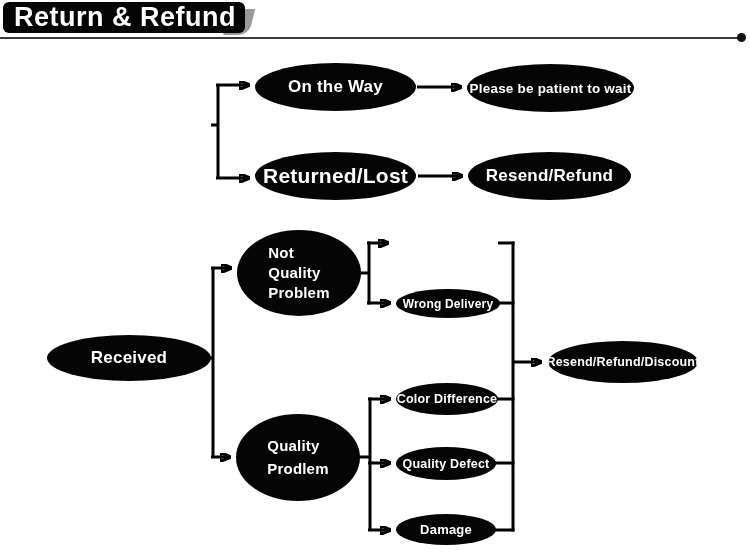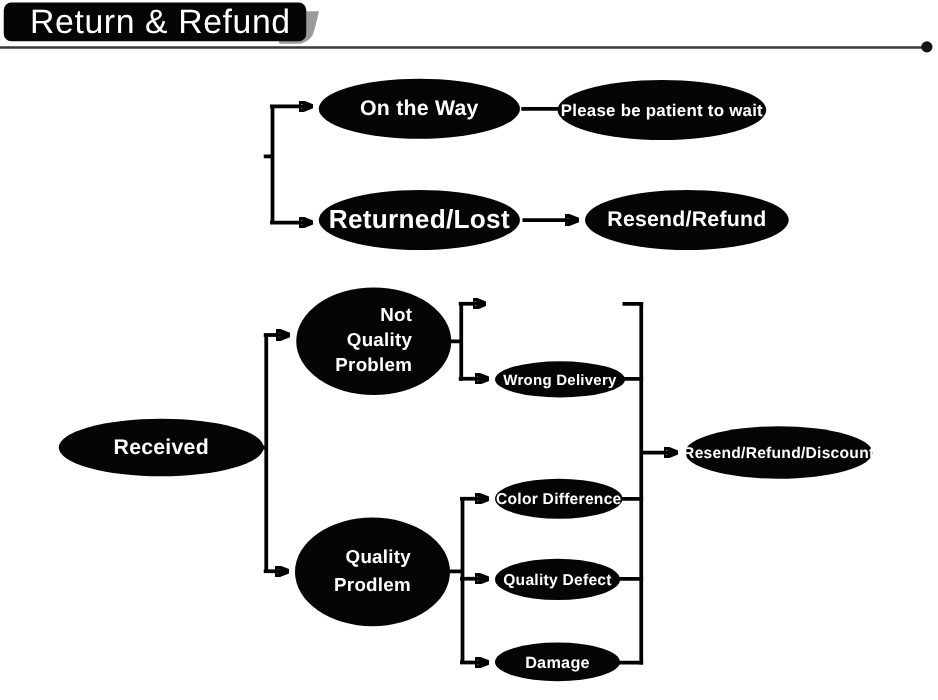--- a/index.html
+++ b/index.html
@@ -27,24 +27,24 @@
   }
   .title-box {
     position: absolute;
     left: 3px; top: 2px;
     width: 242px; height: 31px;
     background: var(--bar, #050505);
     color: var(--title-text, #ffffff);
     border-radius: 6px;
     display: flex;
     align-items: center;
-    padding-left: 21px;
+    padding-left: 11px;
     box-sizing: border-box;
     font-size: 27px;
-    font-weight: 400;
+    font-weight: 700;
     letter-spacing: 0.5px;
     z-index: 2;
     white-space: nowrap;
   }
   .header-rule {
     position: absolute;
     left: 0; top: 37px;
     width: 741px; height: 2px;
     background: var(--rule, #3a3a3a);
     z-index: 0;
@@ -73,30 +73,30 @@
 
   
   .node {
     position: absolute;
     background: var(--node-fill, #050505);
     color: var(--node-text, #ffffff);
     border-radius: 50%;
     display: flex;
     align-items: center;
     justify-content: center;
-    text-align: right;
+    text-align: left;
     font-weight: bold;
     z-index: 2;
     letter-spacing: 0.2px;
   }
   .multiline { white-space: pre-line; }
 
   #n-not-received    { left: 47px;  top: 99px;  width: 166px; height: 52px; font-size: 17px; }
   #n-on-the-way      { left: 255px; top: 63px;  width: 161px; height: 48px; font-size: 17px; }
-  #n-please-wait     { left: 446px; top: 64px;  width: 167px; height: 48px; font-size: 13.5px; }
+  #n-please-wait     { left: 467px; top: 64px;  width: 167px; height: 48px; font-size: 13.5px; }
   #n-returned-lost   { left: 255px; top: 152px; width: 161px; height: 48px; font-size: 21px; }
   #n-resend-refund   { left: 468px; top: 152px; width: 163px; height: 48px; font-size: 17px; }
   #n-not-quality     { left: 237px; top: 230px; width: 124px; height: 86px; font-size: 15px; line-height: 1.35; }
   #n-received        { left: 47px;  top: 335px; width: 164px; height: 46px; font-size: 17px; }
   #n-not-fit         { left: 394px; top: 228px; width: 106px; height: 31px; font-size: 14px; }
   #n-wrong-delivery  { left: 396px; top: 289px; width: 104px; height: 29px; font-size: 12px; }
   #n-quality-problem { left: 236px; top: 414px; width: 124px; height: 87px; font-size: 15px; line-height: 1.5; }
   #n-color-difference{ left: 396px; top: 383px; width: 102px; height: 32px; font-size: 12.5px; }
   #n-quality-defect  { left: 396px; top: 447px; width: 100px; height: 33px; font-size: 12.5px; }
   #n-damage          { left: 396px; top: 514px; width: 100px; height: 31px; font-size: 13px; }

